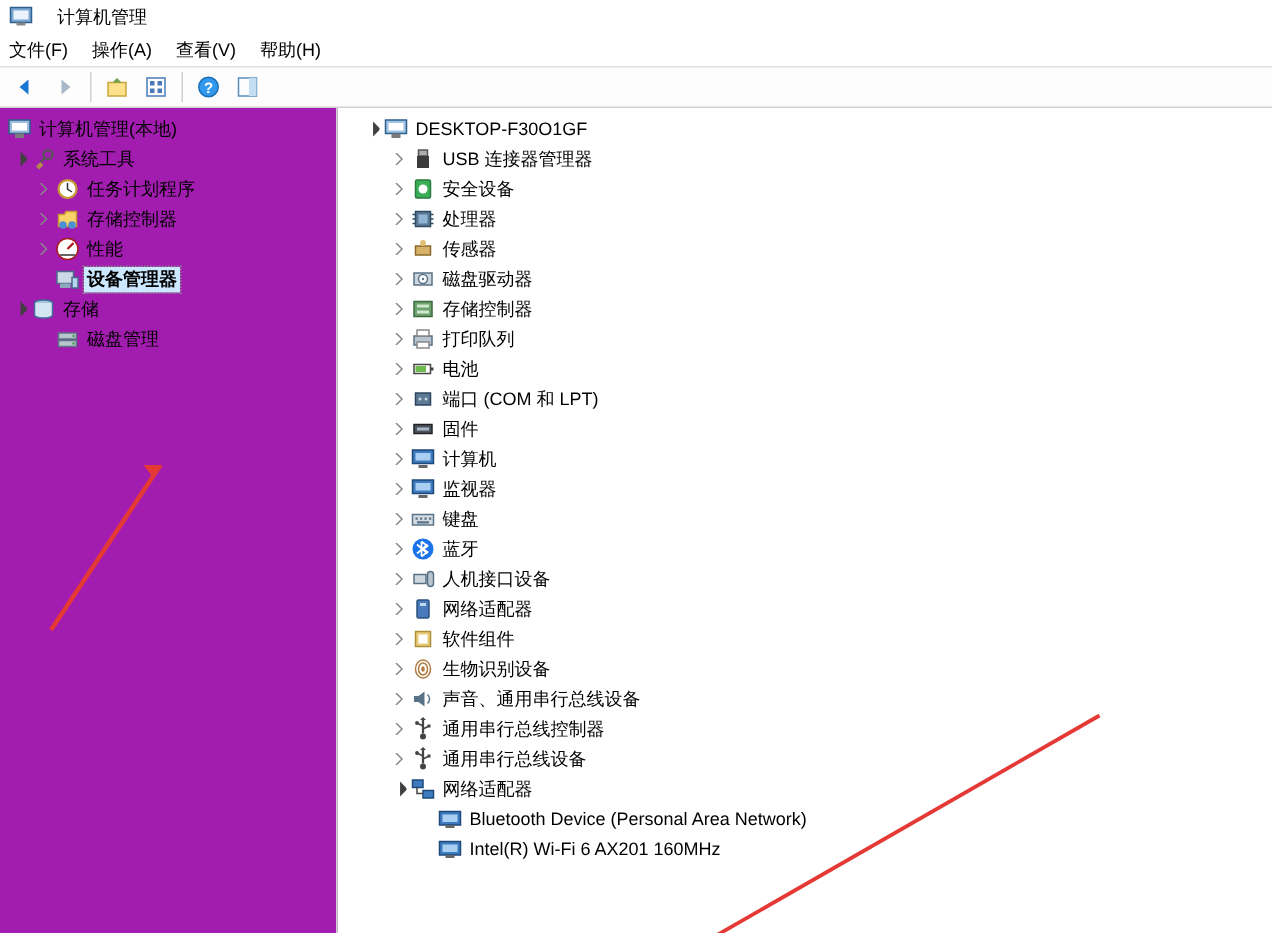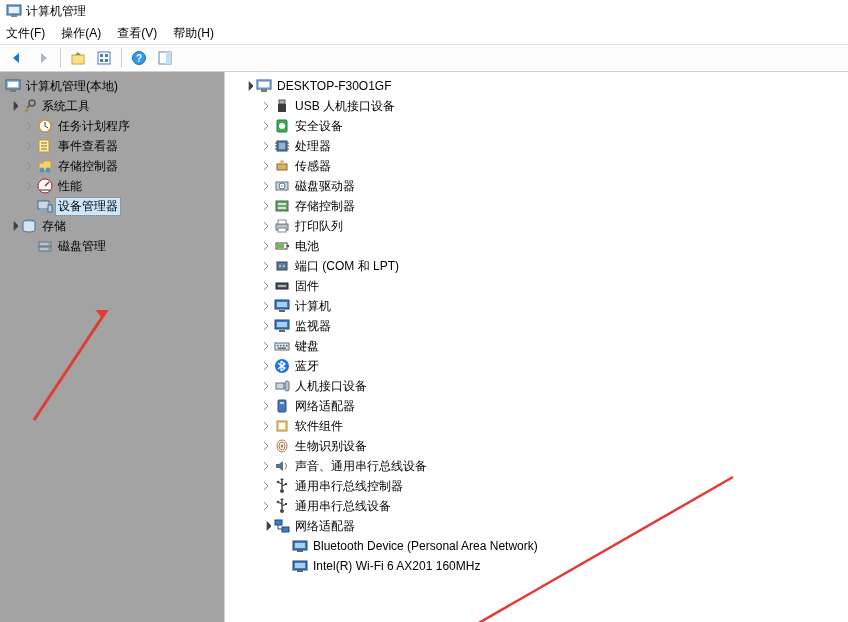--- a/index.html
+++ b/index.html
@@ -1,32 +1,32 @@
 <!DOCTYPE html>
 <html><head>
   <meta charset="utf-8">
   <style>
     * { margin: 0; padding: 0; box-sizing: border-box; }
     body { font-family: "Microsoft YaHei", "Segoe UI", Tahoma, sans-serif; font-size: 12px; background: #fff; color: #000; width: 848px; height: 622px; overflow: hidden; position: relative; }
-    .titlebar { height: 22px; display: flex; align-items: center; padding: 2px 6px; gap: 4px; }
+    .titlebar { height: 22px; display: flex; align-items: center; padding: 2px 6px; gap: 16px; }
     .titlebar .icon { width: 16px; height: 16px; display: inline-flex; align-items: center; justify-content: center; }
     .titlebar .title-text { font-size: 12px; }
     .menubar { height: 22px; display: flex; align-items: center; padding: 0 6px; gap: 16px; }
     .menubar span { cursor: default; }
     .toolbar { height: 28px; border-top: 1px solid #e0e0e0; border-bottom: 1px solid #d0d0d0; display: flex; align-items: center; padding: 2px 6px; gap: 4px; background: #fdfdfd; }
     .toolbar .btn { width: 22px; height: 22px; display: inline-flex; align-items: center; justify-content: center; border: 1px solid transparent; }
     .toolbar .sep { width: 1px; height: 20px; background: #d0d0d0; margin: 0 2px; }
     .body-area { display: flex; height: calc(622px - 22px - 22px - 28px); }
-    .left-pane { width: 225px; border-right: 1px solid #d0d0d0; padding: 4px 0; overflow: auto; background: #a3a3a3; }
+    .left-pane { width: 225px; border-right: 1px solid #d0d0d0; padding: 4px 0; overflow: auto; background: #a21caf; }
     .v-sep-col { width: 12px; display: flex; justify-content: center; padding-top: 2px; }
     .right-pane { flex: 1; padding: 4px 0; overflow: hidden; position: relative; }
     .tree { list-style: none; }
     .tree-item { list-style: none; }
     .item-row { display: flex; align-items: center; height: 20px; white-space: nowrap; padding-right: 6px; cursor: default; }
-    .item-row.selected .lbl-wrap { background: #cce8ff; outline: 1px dotted #888; }
+    .item-row.selected .lbl-wrap { background: #cce8ff; outline: 1px dotted #888; font-weight: bold; }
     .lbl-wrap { padding: 0 2px; display: inline-flex; align-items: center; }
     .expander { width: 14px; height: 14px; display: inline-flex; align-items: center; justify-content: center; color: #6b6b6b; font-size: 14px;}
     .expander.open { color: #000; }
     .node-icon { width: 16px; height: 16px; margin: 0 3px 0 1px; display: inline-flex; align-items: center; justify-content: center; font-size: 12px; }
     .indent { display:inline-block; }
     .arrow1 { position: absolute; left: 22px; top: 310px; pointer-events: none; }
     .arrow2 { position: absolute; right: 105px; top: 400px; pointer-events: none; }
     svg { display: block; }
   </style>
 </head>
@@ -153,41 +153,20 @@
               <li class="tree-item">
                   <div class="item-row">
                     <span class="indent" style="width:22px"></span>
                     <span class="expander">
                       <svg width="8" height="8" viewBox="0 0 8 8">
                         <path d="M2 0 L6 4 L2 8" fill="none" stroke="#888"></path>
                       </svg>
                     </span>
                     <span class="node-icon">
                       <svg width="16" height="16" viewBox="0 0 16 16">
-                        <rect x="2" y="2" width="10" height="12" fill="#fceea7" stroke="#b89b3b"></rect>
-                        <line x1="4" y1="5" x2="10" y2="5" stroke="#8a6f2b"></line>
-                        <line x1="4" y1="8" x2="10" y2="8" stroke="#8a6f2b"></line>
-                        <line x1="4" y1="11" x2="10" y2="11" stroke="#8a6f2b"></line>
-                      </svg>
-                    </span>
-                    <span class="lbl-wrap">
-                      <span>事件查看器</span>
-                    </span>
-                  </div>
-                </li>
-              <li class="tree-item">
-                  <div class="item-row">
-                    <span class="indent" style="width:22px"></span>
-                    <span class="expander">
-                      <svg width="8" height="8" viewBox="0 0 8 8">
-                        <path d="M2 0 L6 4 L2 8" fill="none" stroke="#888"></path>
-                      </svg>
-                    </span>
-                    <span class="node-icon">
-                      <svg width="16" height="16" viewBox="0 0 16 16">
                         <path d="M2 5 L6 5 L7 3 L14 3 L14 13 L2 13 Z" fill="#f7d36a" stroke="#c79a34"></path>
                         <circle cx="5" cy="12" r="2.5" fill="#4c8fd2"></circle>
                         <circle cx="11" cy="12" r="2.5" fill="#4c8fd2"></circle>
                       </svg>
                     </span>
                     <span class="lbl-wrap">
                       <span>存储控制器</span>
                     </span>
                   </div>
                 </li>
@@ -307,21 +286,21 @@
                     <path d="M2 0 L6 4 L2 8" fill="none" stroke="#888"></path>
                   </svg>
                 </span>
                 <span class="node-icon">
                   <svg width="16" height="16" viewBox="0 0 16 16">
                     <rect x="5" y="2" width="6" height="4" fill="#adadad" stroke="#555"></rect>
                     <rect x="4" y="6" width="8" height="8" fill="#3b3b3b"></rect>
                   </svg>
                 </span>
                 <span class="lbl-wrap">
-                  <span>USB 人机接口设备</span>
+                  <span>USB 连接器管理器</span>
                 </span>
               </div>
             </li>
             <li class="tree-item">
               <div class="item-row">
                 <span class="indent" style="width:22px"></span>
                 <span class="expander">
                   <svg width="8" height="8" viewBox="0 0 8 8">
                     <path d="M2 0 L6 4 L2 8" fill="none" stroke="#888"></path>
                   </svg>

